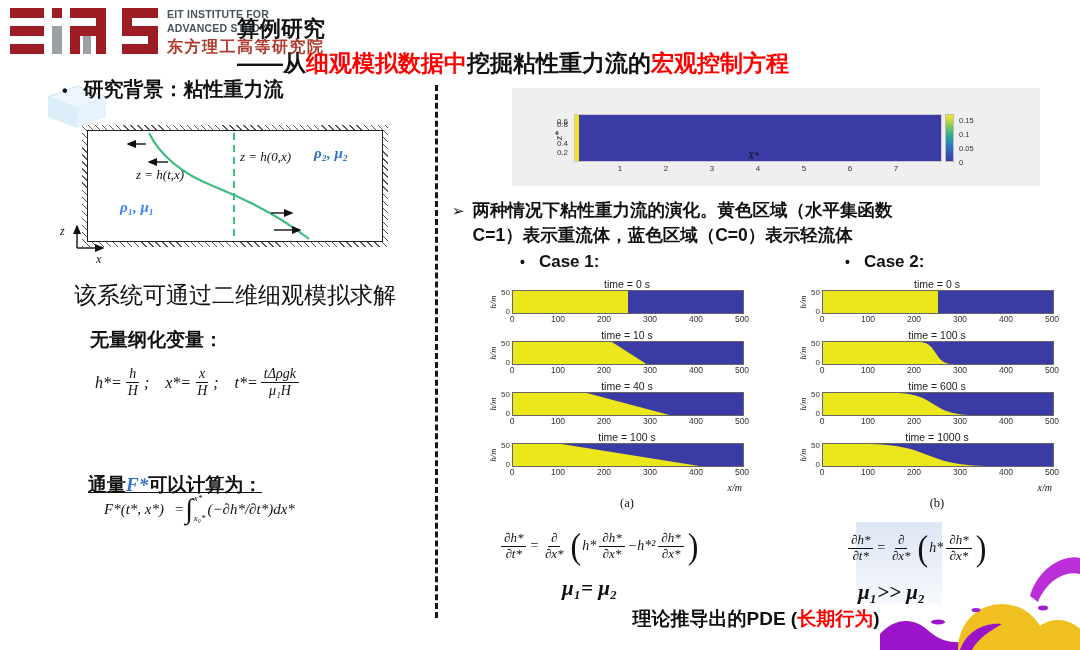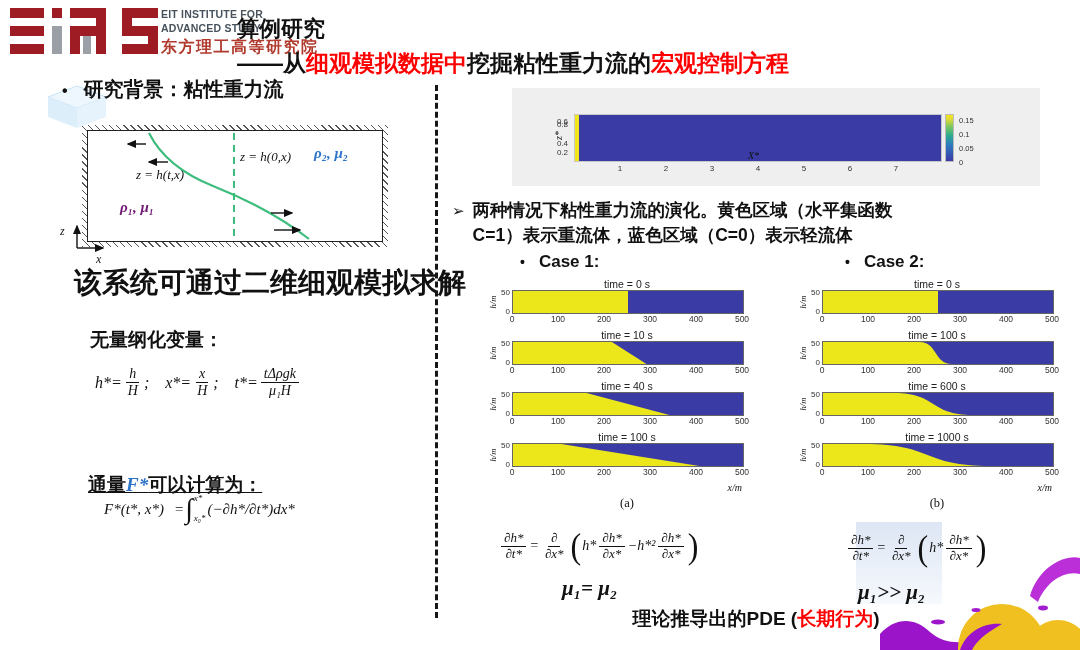--- a/index.html
+++ b/index.html
@@ -1,40 +1,40 @@
 <!DOCTYPE html>
 <html><head>
 <meta charset="utf-8">
 <style>
   html,body{margin:0;padding:0;background:#fff;}
   #slide{position:relative;width:1080px;height:650px;background:#ffffff;overflow:hidden;
          font-family:"Liberation Sans","DejaVu Sans",sans-serif;color:#111;}
 
   
-  #logo-wrap{position:absolute;left:10px;top:8px;display:flex;gap:3px;align-items:flex-start;}
+  #logo-wrap{position:absolute;left:10px;top:8px;display:flex;gap:9px;align-items:flex-start;}
   .logo-text{font-size:10.5px;font-weight:bold;color:#47525c;line-height:1.3;letter-spacing:.2px;}
   .logo-cn{color:#b03a2e;font-size:16px;font-weight:bold;letter-spacing:1.5px;margin-top:2px;}
   #title-block{position:absolute;left:237px;top:6px;}
   .title1{font-size:22px;font-weight:bold;margin-top:8px;}
   .title2{font-size:23px;font-weight:bold;margin-top:4px;white-space:nowrap;}
   .red{color:#ff0000;}
 
   
   #lc-heading{position:absolute;left:62px;top:76px;font-size:20px;font-weight:bold;z-index:2;}
   #lc-heading .blt{margin-right:16px;font-size:16px;}
   #cube-svg{position:absolute;left:46px;top:84px;z-index:1;}
   #diagram{position:absolute;left:82px;top:125px;width:306px;height:122px;padding:5px;box-sizing:border-box;
            background:repeating-linear-gradient(45deg,#555 0px,#555 1px,transparent 1px,transparent 5px);}
   #diagram-inner{position:relative;width:100%;height:100%;background:#fff;border:1px solid #222;box-sizing:border-box;}
   .dlabel{position:absolute;font-family:"Liberation Serif","DejaVu Serif",serif;font-style:italic;font-size:13px;white-space:nowrap;}
   .dlabel.blue{color:#2e74c9;font-weight:bold;font-size:15px;}
-  .dlabel.redl{color:#701a75;font-weight:bold;font-size:15px;}
+  .dlabel.redl{color:#3b82f6;font-weight:bold;font-size:15px;}
   #axes-svg{position:absolute;left:55px;top:220px;}
   .axis-letter{position:absolute;font-family:"Liberation Serif",serif;font-style:italic;font-size:12px;}
-  #solve-text{position:absolute;left:74px;top:264px;font-size:28px;font-weight:bold;}
+  #solve-text{position:absolute;left:74px;top:280px;font-size:23px;font-weight:normal;}
   #nondim-heading{position:absolute;left:90px;top:327px;font-size:19px;font-weight:bold;}
   #flux-heading{position:absolute;left:88px;top:472px;font-size:19px;font-weight:bold;text-decoration:underline;}
   #flux-heading .fstar{color:#2e74c9;font-style:italic;font-family:"Liberation Serif",serif;}
 
   .math{display:flex;align-items:center;font-family:"Liberation Serif","DejaVu Serif",serif;font-style:italic;font-size:16px;}
   .math .gap{width:10px;}
   .frac{display:inline-flex;flex-direction:column;align-items:center;font-size:14px;line-height:1.15;margin:0 3px;}
   .frac .num{display:block;padding:0 3px;border-bottom:1px solid #111;}
   .frac .den{display:block;padding:0 3px;}
   #nondim-formula{position:absolute;left:95px;top:366px;}

